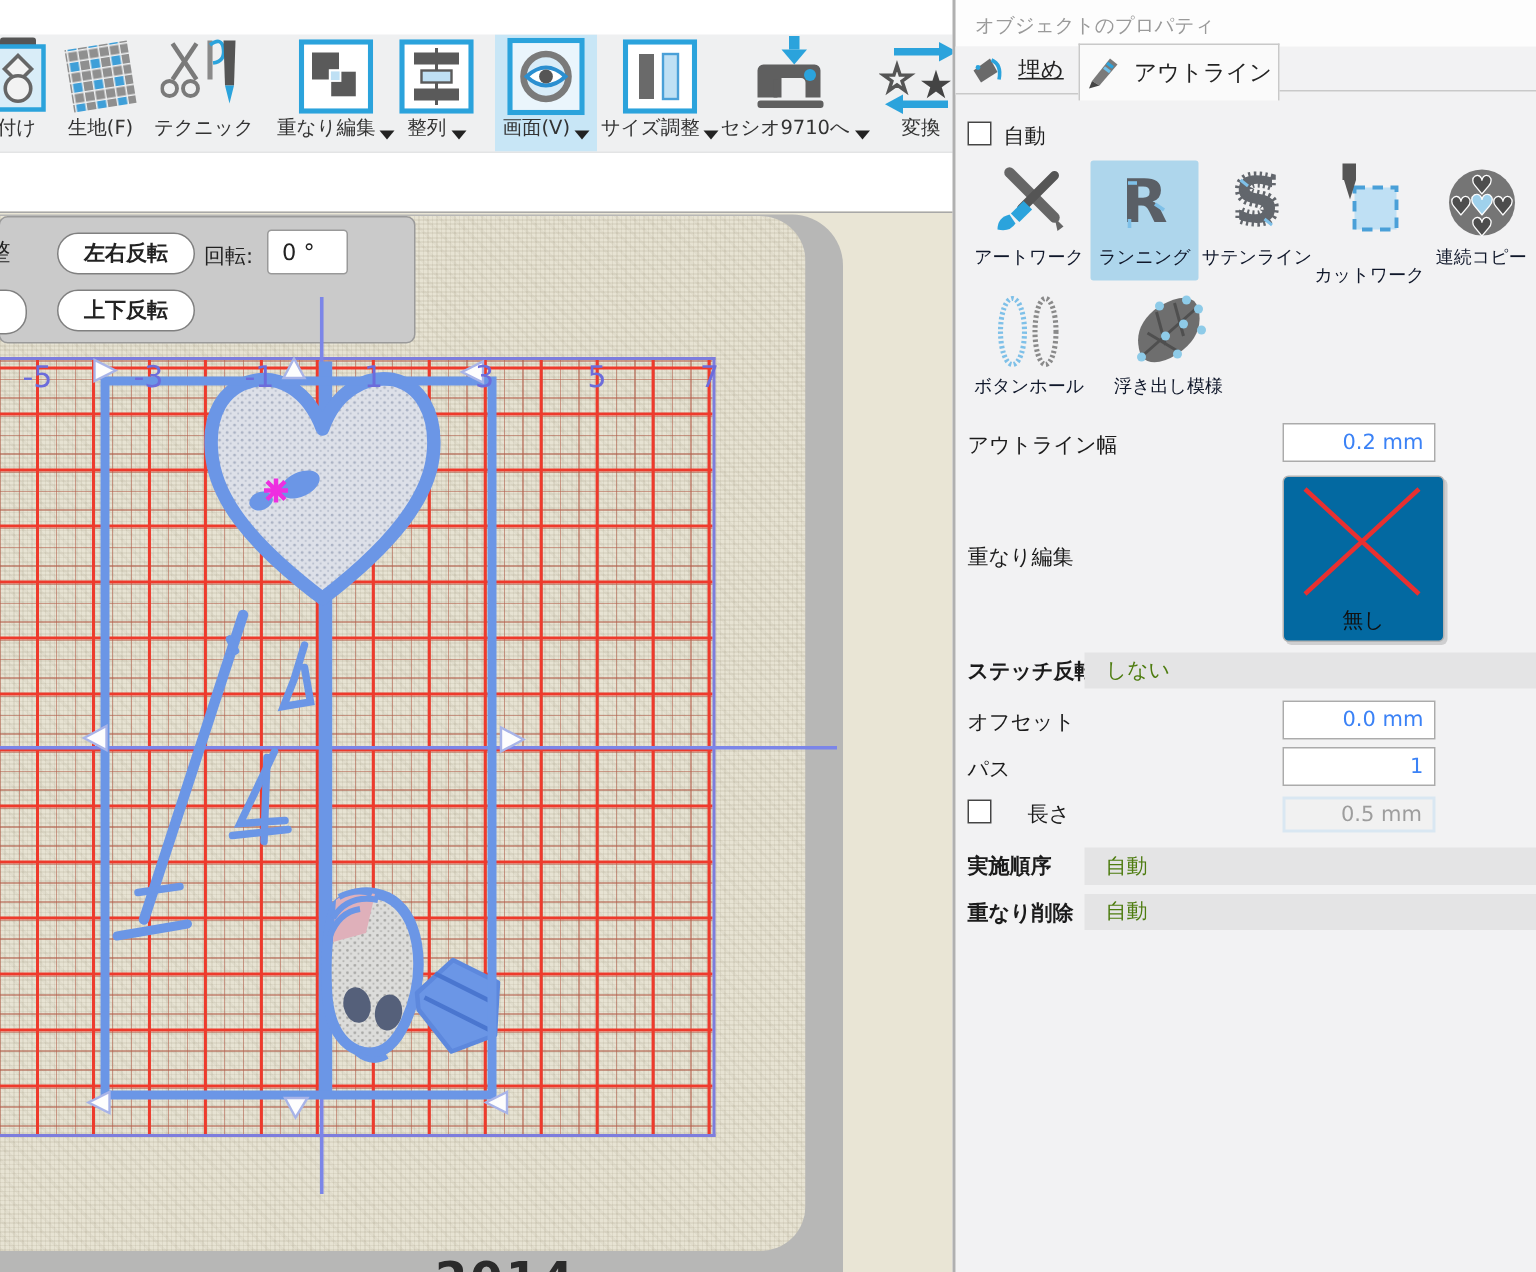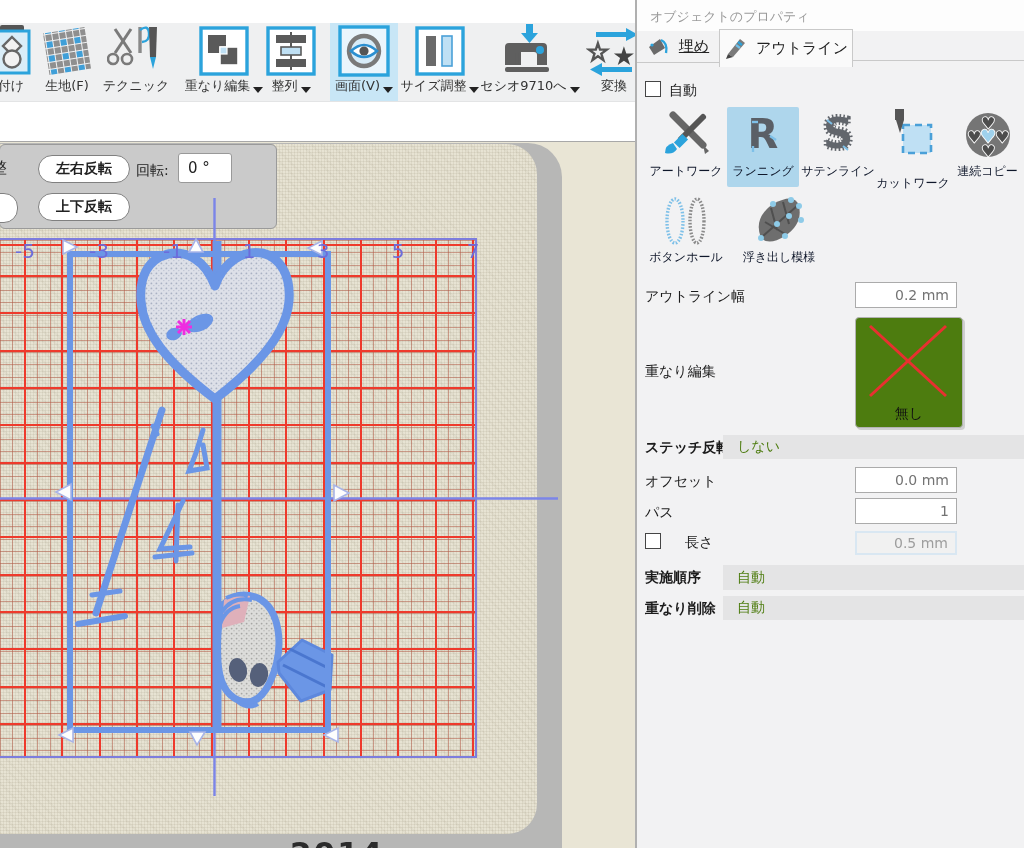--- a/index.html
+++ b/index.html
@@ -23,27 +23,27 @@
   .tab-active{left:82px;top:29px;width:134px;height:38px;background:#fafafa;border:1px solid #c9c9c9;border-bottom:none;box-sizing:border-box;}
   .tab-underline{position:absolute;left:216px;top:60px;width:171px;height:1px;background:#c9c9c9;}
 
   .stype{position:absolute;display:flex;flex-direction:column;align-items:center;justify-content:flex-start;height:80px;}
   .stype .ic{height:56px;display:flex;align-items:center;justify-content:center;}
   .stype .lb{font-size:12px;color:#0f172a;white-space:nowrap;}
   .stype.sel{background:#aed6ec;border-radius:2px;}
 
   .plabel{position:absolute;font-size:14px;color:#1b1b1b;white-space:nowrap;}
   .plabel.bold{font-weight:bold;}
-  .pinput{position:absolute;box-sizing:border-box;background:#fff;border:1px solid #ababab;font-size:14px;color:#737373;text-align:right;padding:0 7px;font-family:"DejaVu Sans","Liberation Sans",sans-serif;}
+  .pinput{position:absolute;box-sizing:border-box;background:#fff;border:1px solid #ababab;font-size:14px;color:#3b82f6;text-align:right;padding:0 7px;font-family:"DejaVu Sans","Liberation Sans",sans-serif;}
   .pinput.disabled{background:#f1f1f1;border:2px solid #d9e7f2;color:#9d9d9d;}
   .pband{position:absolute;left:86px;width:301px;background:#e4e4e5;display:flex;align-items:center;}
   .pband span{margin-left:14px;font-size:14px;color:#4d7c0f;}
   .checkbox{position:absolute;width:16px;height:16px;background:#fff;border:1.6px solid #454545;box-sizing:border-box;}
 
-  #stitch-btn{position:absolute;left:218px;top:317px;width:106px;height:109px;background:#4d7c0f;border:1px solid #b3b3b3;border-radius:4px;box-shadow:2px 2px 0 rgba(0,0,0,0.14);}
+  #stitch-btn{position:absolute;left:218px;top:317px;width:106px;height:109px;background:#0369a1;border:1px solid #b3b3b3;border-radius:4px;box-shadow:2px 2px 0 rgba(0,0,0,0.14);}
   #stitch-btn .none-lb{position:absolute;left:0;right:0;bottom:4px;text-align:center;font-size:14px;color:#111;}
 
   
   #canvas{left:0;top:141px;width:635px;height:707px;background:#e9e5d5;overflow:hidden;border-top:1px solid #a8a8a8;}
   #hoop{position:absolute;left:0;top:1px;width:562px;height:706px;background:#b7b7b6;border-top-right-radius:34px;}
   #fabric{position:absolute;left:0;top:2px;width:537px;height:690px;border-top-right-radius:30px;border-bottom-right-radius:30px;
     background-color:#e7e3d3;
     background-image:
       repeating-linear-gradient(0deg, rgba(125,115,88,0.10) 0 1px, transparent 1px 3px),
       repeating-linear-gradient(90deg, rgba(125,115,88,0.10) 0 1px, transparent 1px 3px),

